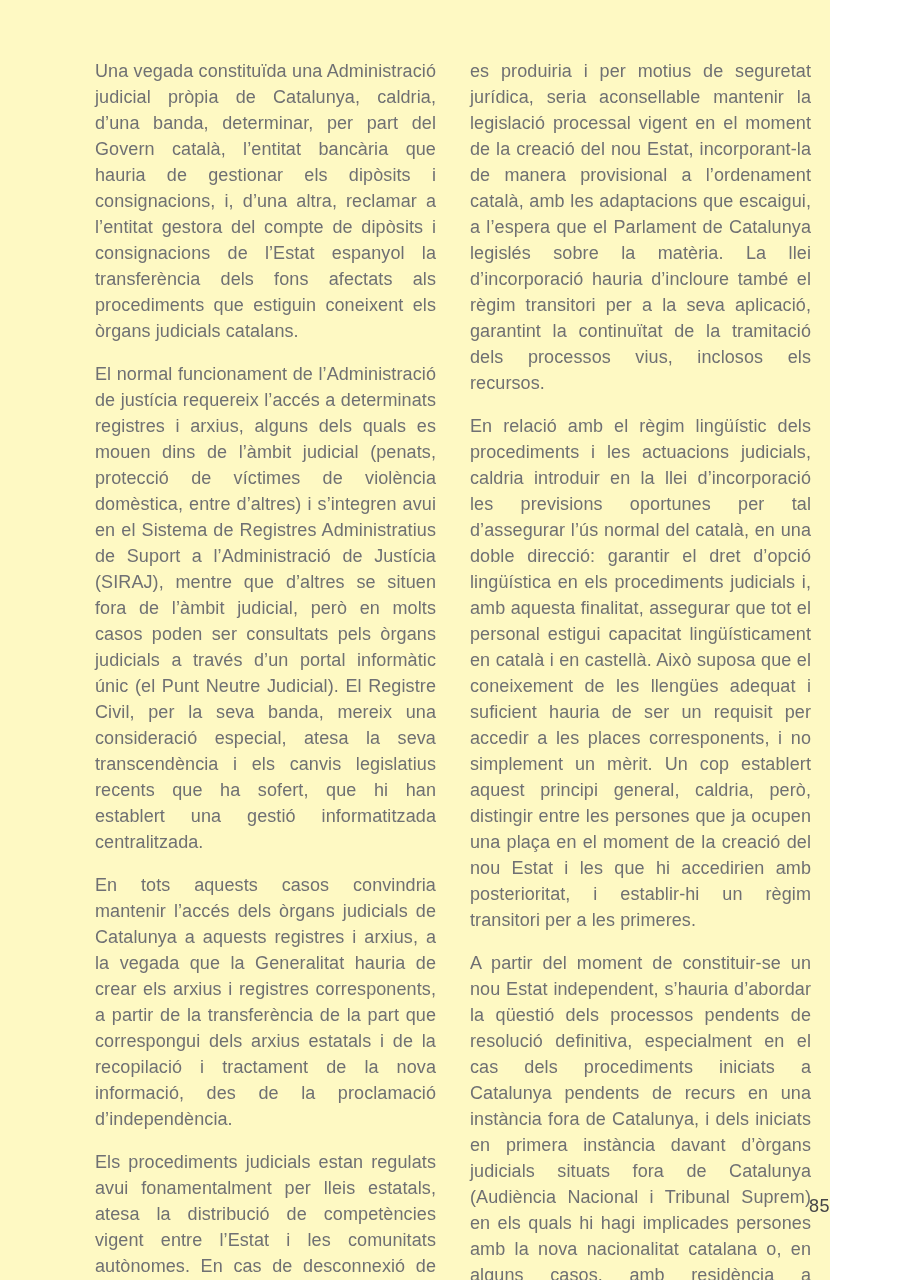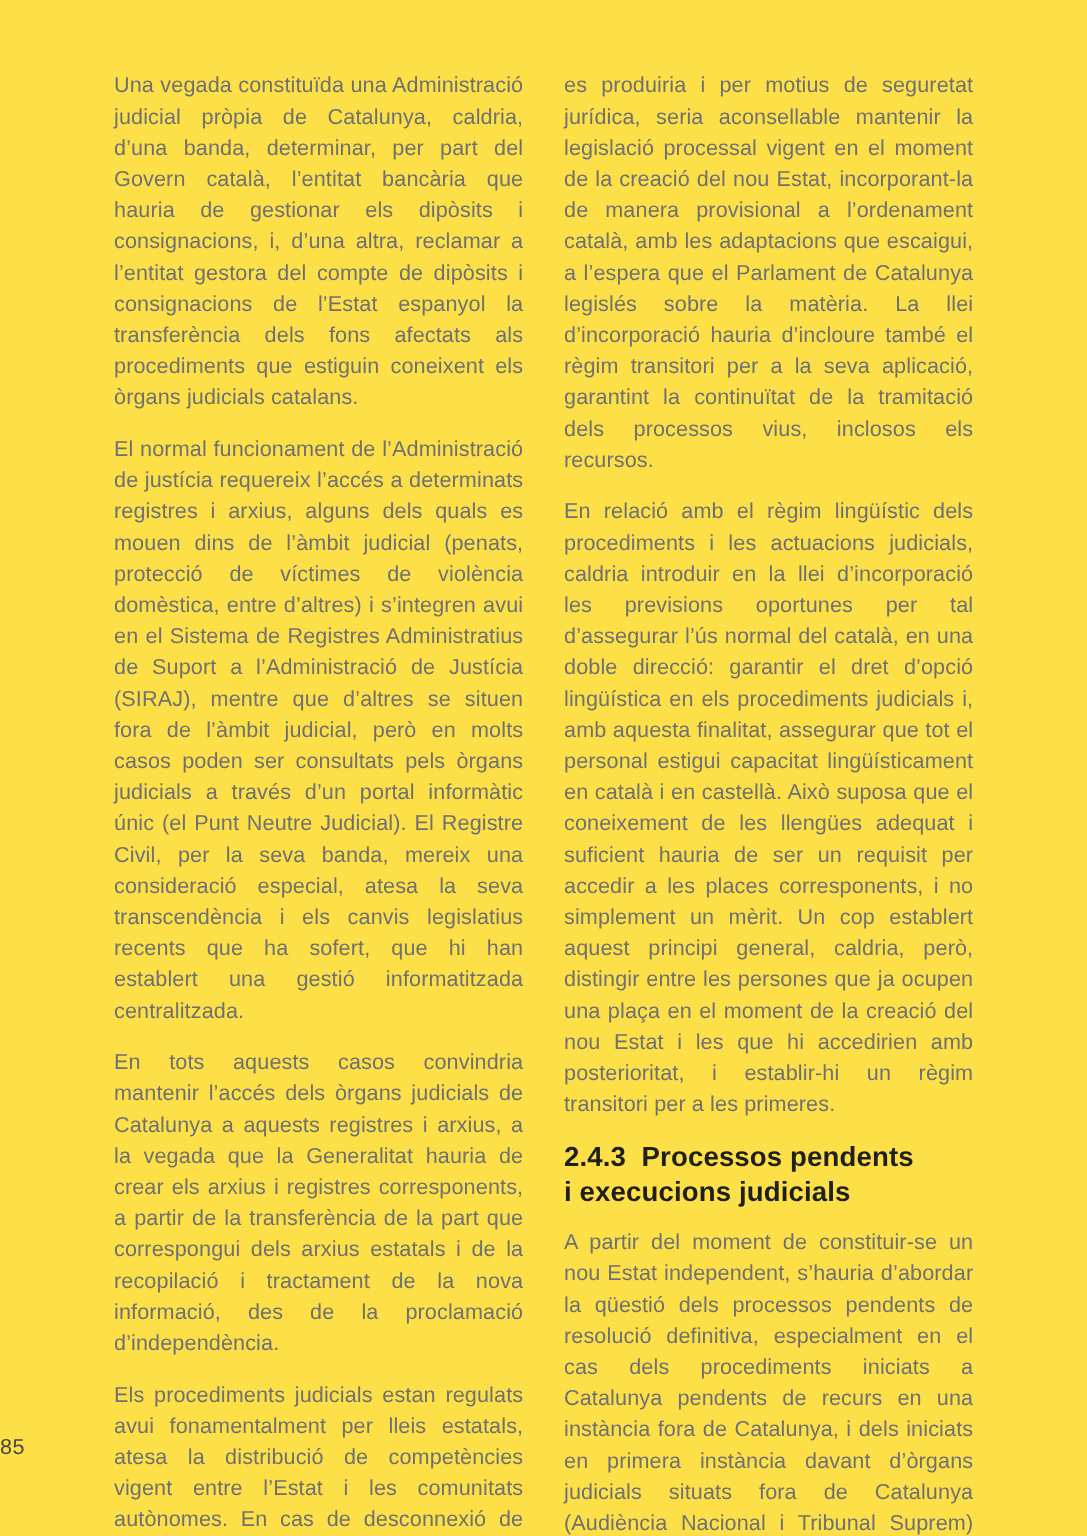--- a/index.html
+++ b/index.html
@@ -2,23 +2,23 @@
 <html lang="ca"><head>
 <meta charset="utf-8">
 <style>
   html, body {
     margin: 0;
     padding: 0;
     background: #ffffff;
   }
   .page {
     position: relative;
-    width: 906px;
+    width: 830px;
     height: 1280px;
-    background: #fde047;
+    background: #fef9c3;
     font-family: "Liberation Sans", "DejaVu Sans", sans-serif;
     overflow: hidden;
   }
   .text-columns {
     position: absolute;
     left: 95px;
     top: 58px;
     display: flex;
     gap: 34px;
   }
@@ -48,21 +48,21 @@
     margin-right: 13px;
   }
   .column h2 .htitle {
     white-space: pre-line;
   }
   .footer {
     position: absolute;
     left: 0;
     top: 1196px;
     width: 100%;
-    text-align: left;
+    text-align: right;
   }
   .footer .page-number {
     font-size: 18px;
     color: #454547;
     letter-spacing: 0.5px;
   }
 </style>
 </head>
 <body>
 
@@ -73,22 +73,20 @@
     <div class="column">
       <p>Una vegada constituïda una Administració judicial pròpia de Catalunya, caldria, d’una banda, determinar, per part del Govern català, l’entitat bancària que hauria de gestionar els dipòsits i consignacions, i, d’una altra, reclamar a l’entitat gestora del compte de dipòsits i consignacions de l’Estat espanyol la transferència dels fons afectats als procediments que estiguin coneixent els òrgans judicials catalans.</p>
       <p>El normal funcionament de l’Administració de justícia requereix l’accés a determinats registres i arxius, alguns dels quals es mouen dins de l’àmbit judicial (penats, protecció de víctimes de violència domèstica, entre d’altres) i s’integren avui en el Sistema de Registres Administratius de Suport a l’Administració de Justícia (SIRAJ), mentre que d’altres se situen fora de l’àmbit judicial, però en molts casos poden ser consultats pels òrgans judicials a través d’un portal informàtic únic (el Punt Neutre Judicial). El Registre Civil, per la seva banda, mereix una consideració especial, atesa la seva transcendència i els canvis legislatius recents que ha sofert, que hi han establert una gestió informatitzada centralitzada.</p>
       <p>En tots aquests casos convindria mantenir l’accés dels òrgans judicials de Catalunya a aquests registres i arxius, a la vegada que la Generalitat hauria de crear els arxius i registres corresponents, a partir de la transferència de la part que correspongui dels arxius estatals i de la recopilació i tractament de la nova informació, des de la proclamació d’independència.</p>
       <p>Els procediments judicials estan regulats avui fonamentalment per lleis estatals, atesa la distribució de competències vigent entre l’Estat i les comunitats autònomes. En cas de desconnexió de l’ordenament estatal no hi hauria, per tant, en general, legislació processal pròpia aplicable. Per evitar el buit normatiu que</p>
     </div>
 
     <div class="column">
       <p>es produiria i per motius de seguretat jurídica, seria aconsellable mantenir la legislació processal vigent en el moment de la creació del nou Estat, incorporant-la de manera provisional a l’ordenament català, amb les adaptacions que escaigui, a l’espera que el Parlament de Catalunya legislés sobre la matèria. La llei d’incorporació hauria d’incloure també el règim transitori per a la seva aplicació, garantint la continuïtat de la tramitació dels processos vius, inclosos els recursos.</p>
       <p>En relació amb el règim lingüístic dels procediments i les actuacions judicials, caldria introduir en la llei d’incorporació les previsions oportunes per tal d’assegurar l’ús normal del català, en una doble direcció: garantir el dret d’opció lingüística en els procediments judicials i, amb aquesta finalitat, assegurar que tot el personal estigui capacitat lingüísticament en català i en castellà. Això suposa que el coneixement de les llengües adequat i suficient hauria de ser un requisit per accedir a les places corresponents, i no simplement un mèrit. Un cop establert aquest principi general, caldria, però, distingir entre les persones que ja ocupen una plaça en el moment de la creació del nou Estat i les que hi accedirien amb posterioritat, i establir-hi un règim transitori per a les primeres.</p>
-      <h2><span class="hnum">2.4.3</span><span class="htitle">Processos pendents
-i execucions judicials</span></h2>
       <p>A partir del moment de constituir-se un nou Estat independent, s’hauria d’abordar la qüestió dels processos pendents de resolució definitiva, especialment en el cas dels procediments iniciats a Catalunya pendents de recurs en una instància fora de Catalunya, i dels iniciats en primera instància davant d’òrgans judicials situats fora de Catalunya (Audiència Nacional i Tribunal Suprem) en els quals hi hagi implicades persones amb la nova nacionalitat catalana o, en alguns casos, amb residència a Catalunya, o bé institucions o administracions catalanes. Igualment, s’haurien de tenir en compte els procediments oberts</p>
     </div>
 
   </div>
 
   <div class="footer">
     <span class="page-number">85</span>
   </div>
 
 </div>

